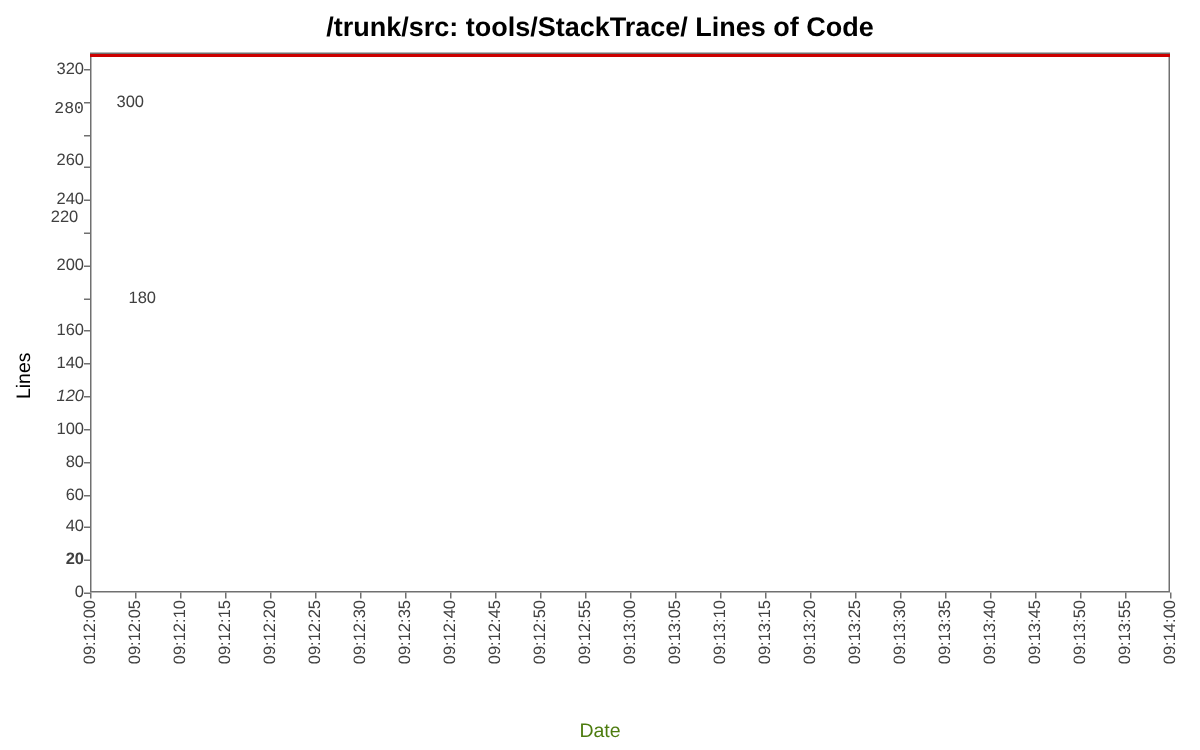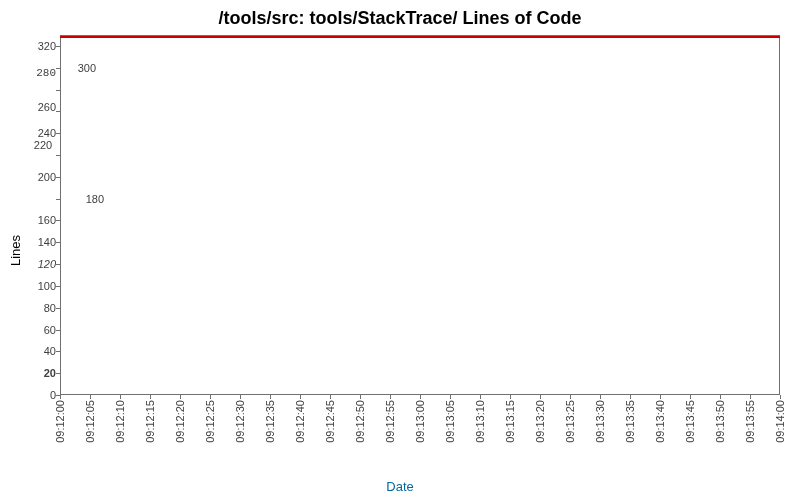--- a/index.html
+++ b/index.html
@@ -58,21 +58,21 @@
     color: #000;
     white-space: nowrap;
   }
   .x-label {
     position: absolute;
     left: 0;
     bottom: 6px;
     width: 800px;
     text-align: center;
     font-size: 13px;
-    color: #0369a1;
+    color: #4d7c0f;
   }
   .y-tick {
     position: absolute;
     left: 30px;
     width: 26px;
     text-align: right;
     font-size: 11px;
     color: #404040;
     transform: translateY(-50%);
   }
@@ -98,21 +98,21 @@
     width: 1px;
     height: 4px;
     background: #707070;
   }
 </style>
 </head>
 <body>
 
 <div class="chart-container">
 
-  <div class="chart-title">/tools/src: tools/StackTrace/ Lines of Code</div>
+  <div class="chart-title">/trunk/src: tools/StackTrace/ Lines of Code</div>
 
   <div class="y-label">
     <span>Lines</span>
   </div>
 
   <div class="plot-area"></div>
   <div class="plot-line"></div>
 
   <div id="y-ticks-holder">
       <div class="y-tick" style="top: 395px;">0</div>

